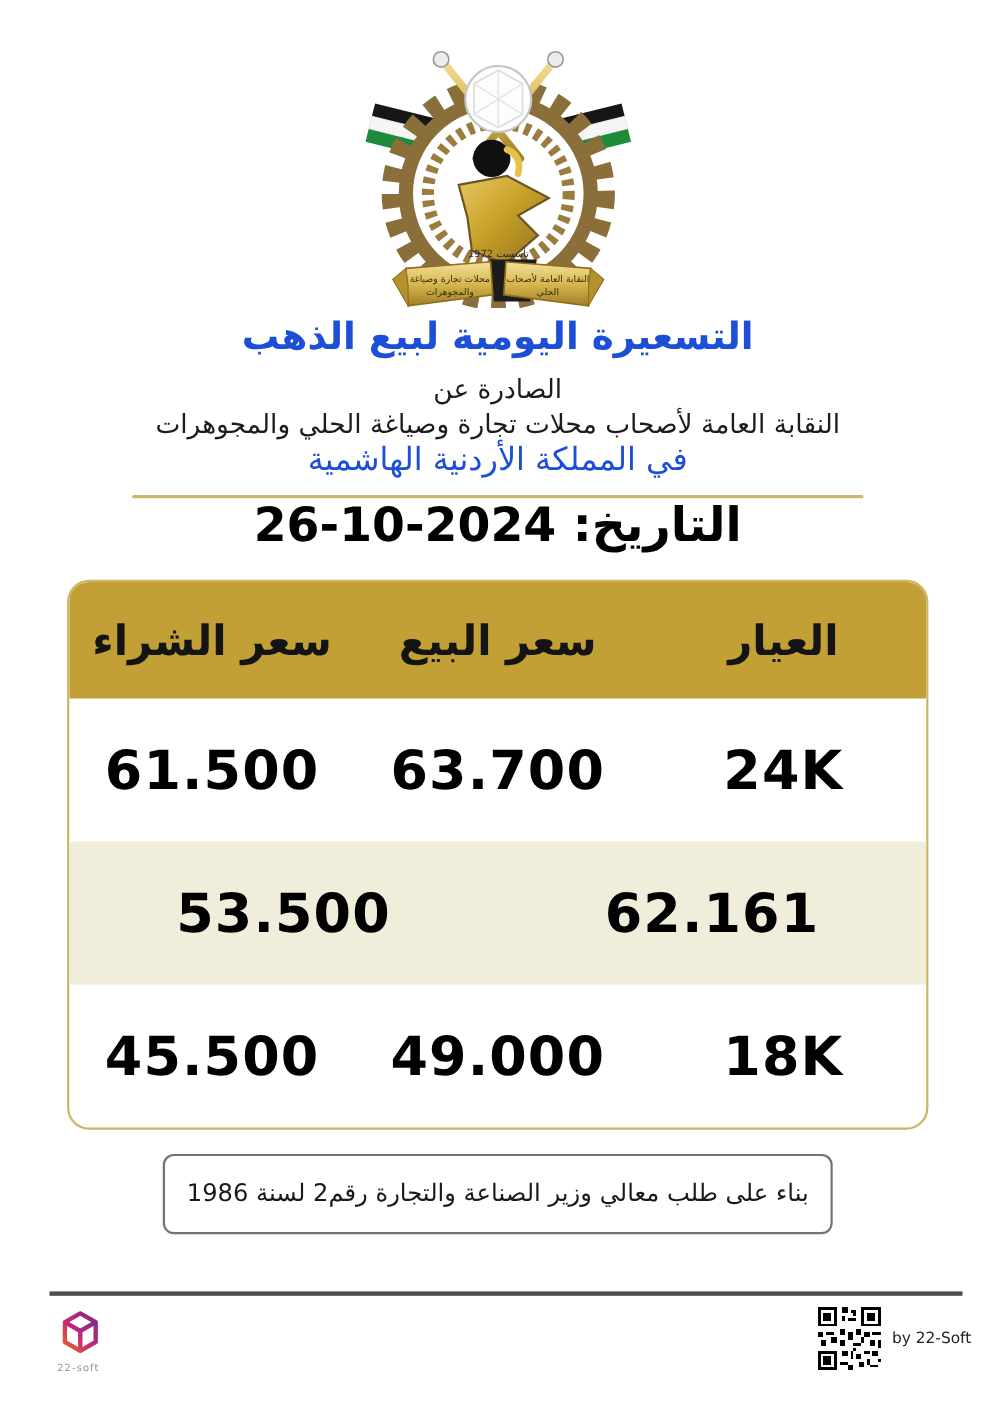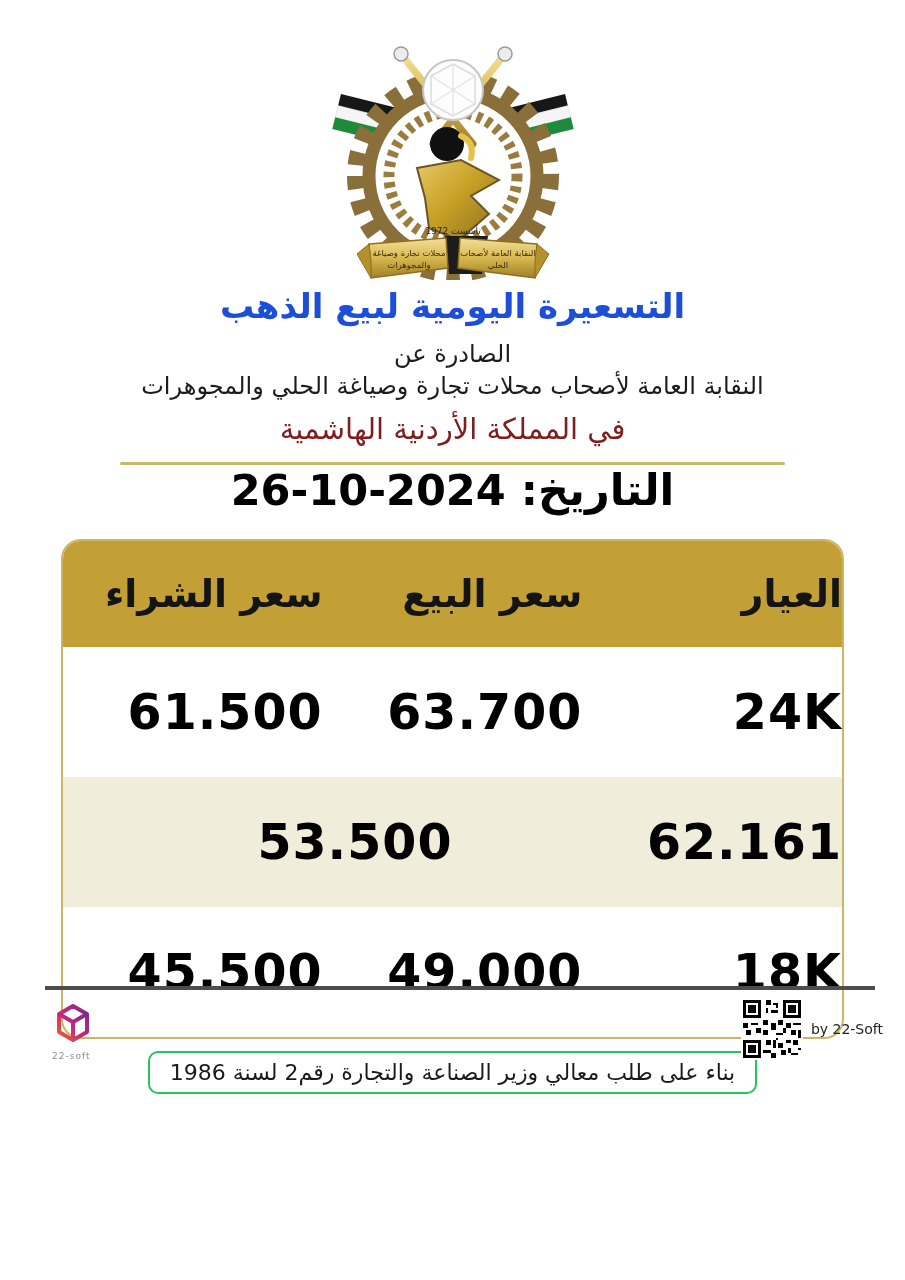--- a/index.html
+++ b/index.html
@@ -4,64 +4,64 @@
 <style>
   * { margin:0; padding:0; box-sizing:border-box; }
   html,body { background:#ffffff; }
   body {
     width:905px; height:1280px;
     font-family:"DejaVu Sans", sans-serif;
     color:#111;
     position:relative;
     overflow:hidden;
   }
-  .page { width:905px; height:1092px; position:relative; direction:rtl; }
+  .page { width:905px; height:1280px; position:relative; direction:rtl; }
 
   
   .emblem-wrap { display:flex; justify-content:center; padding-top:28px; }
 
   
   .doc-title {
     text-align:center; font-size:34px; font-weight:700;
     margin-top:6px; color:#1d4ed8; letter-spacing:0;
   }
   .sub1 { text-align:center; font-size:24px; margin-top:14px; color:#1c1c1c; }
   .sub2 { text-align:center; font-size:24px; margin-top:4px; color:#1c1c1c; white-space:nowrap; }
-  .sub3 { text-align:center; font-size:29px; margin-top:12px; color:#7f1d1d; font-weight:500; }
+  .sub3 { text-align:center; font-size:29px; color:#1d4ed8; font-weight:500; }
   .gold-rule {
     width:665px; height:3px; background:#cbb868; margin:16px auto 0;
     border-radius:2px;
   }
   .date-line {
     text-align:center; font-size:43px; font-weight:bold;
     color:#000;
   }
   .date-line .val { letter-spacing:1px; }
 
   
   .price-table {
     width:783px; margin:24px auto 0;
     border:2px solid #cdb564; border-radius:20px; overflow:hidden;
     direction:rtl; background:#fff;
   }
   .tr { display:flex; align-items:center; }
-  .tr > div { flex:1; text-align:right; }
+  .tr > div { flex:1; text-align:center; }
   .thead {
     background:#c2a036; height:106px;
     font-size:38px; font-weight:bold; color:#141414;
   }
   .trow { height:130px; font-size:49px; font-weight:bold; color:#000; }
   .trow.alt { background:#f0eddb; }
   .num { letter-spacing:1px; }
 
   
   .note-box {
-    width:fit-content; margin:12px auto 0;
-    border:2px solid #22c55e; border-radius:10px;
-    padding:7px 20px; font-size:22px; color:#1a1a1a;
+    width:fit-content; margin:22px auto 0;
+    border:2px solid #737373; border-radius:10px;
+    padding:22px 20px; font-size:22px; color:#1a1a1a;
     background:#fff;
   }
 
   
   .bottom { position:absolute; left:0; right:0; bottom:0; height:112px; direction:ltr; }
   .bottom-rule {
     position:absolute; top:6px; left:45px; right:30px; height:4px; background:#4d4d4d;
   }
   .brand-left { position:absolute; left:52px; top:22px; width:60px; text-align:left; }
   .brand-left .brand-name { font-size:9px; color:#8f8f8f; letter-spacing:1px; margin-top:1px; }

